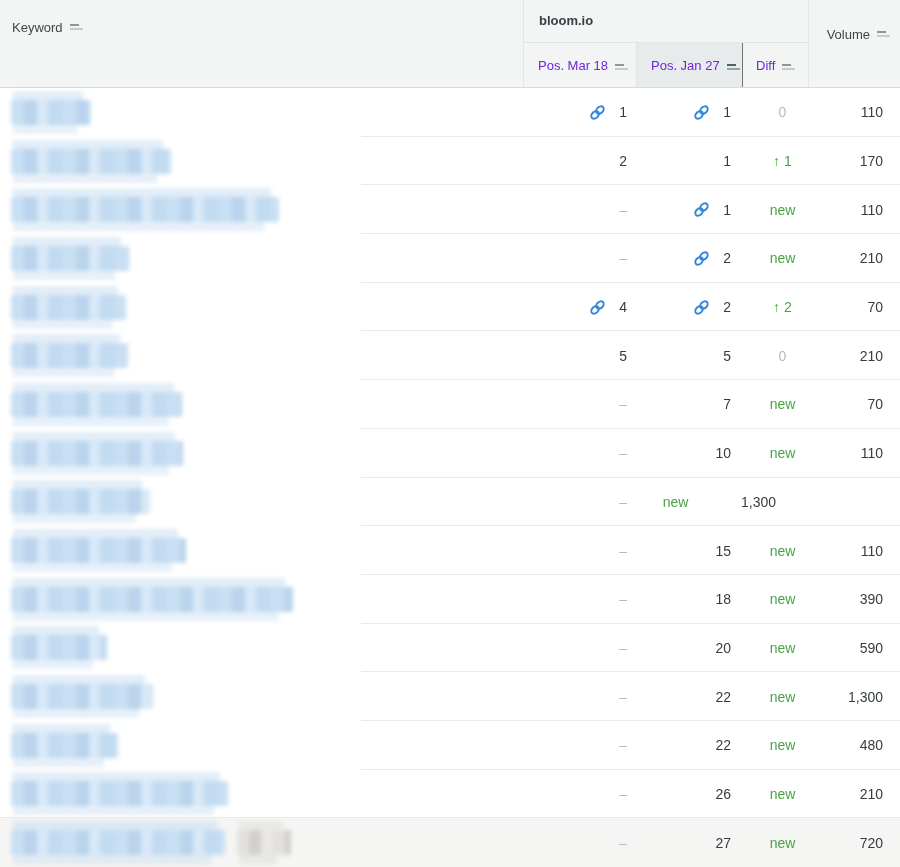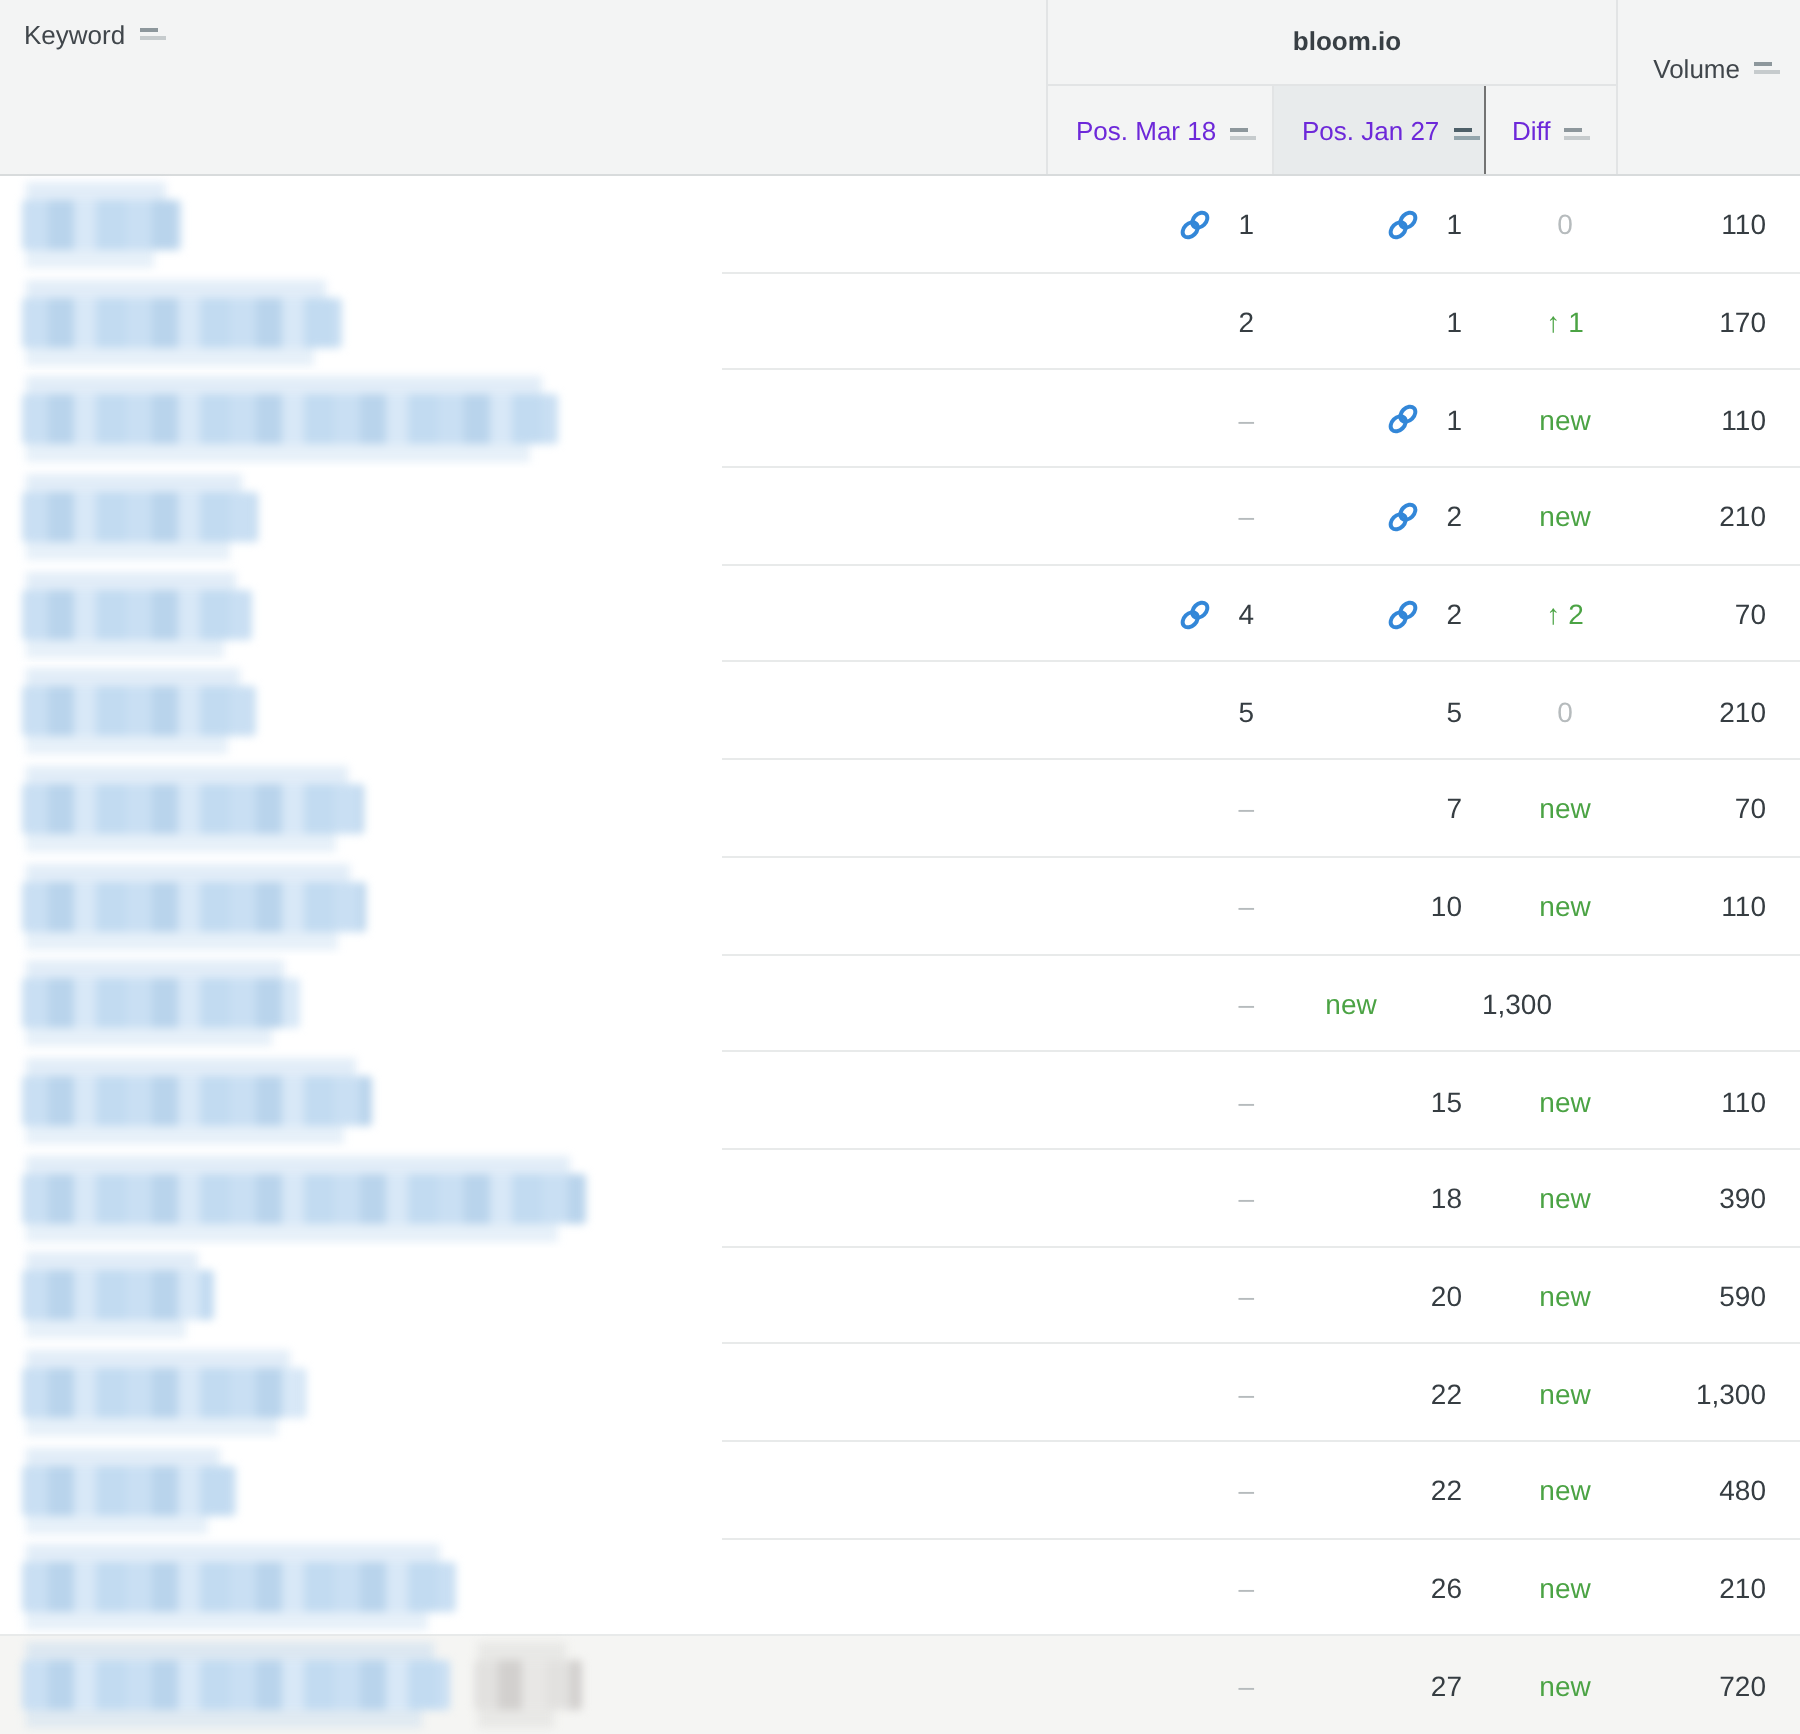--- a/index.html
+++ b/index.html
@@ -6,24 +6,24 @@
   html,body { background:#fff; }
   #app {
     position:relative; width:900px; height:867px; overflow:hidden;
     font-family:"Liberation Sans", sans-serif;
     color:#363d42; background:#fff;
   }
 
   
   .thead { display:flex; height:88px; background:#f3f4f4; border-bottom:1px solid #d8dbdc; }
   .th-keyword {
-    width:523px; padding:10px 12px; font-size:13px; color:#40464b;
+    width:523px; padding:20px 12px; font-size:13px; color:#40464b;
     display:flex; align-items:flex-start; cursor:pointer;
   }
-  .th-group { width:286px; border-left:1px solid #e2e4e5; border-right:1px solid #e2e4e5; display:flex; flex-direction:column;text-align:center; }
+  .th-group { width:286px; border-left:1px solid #e2e4e5; border-right:1px solid #e2e4e5; display:flex; flex-direction:column; }
   .group-name { height:43px; padding:13px 0 0 15px; font-size:13px; font-weight:bold; color:#383f44; border-bottom:1px solid #e2e4e5; }
   .subcols { display:flex; flex:1; }
   .subcol { font-size:13px; color:#6d28d9; display:flex; align-items:center; padding-left:14px; cursor:pointer; }
   .subcol.mar { width:112px; }
   .subcol.jan { width:107px; background:var(--highlight); border-left:1px solid #e2e4e5; border-right:1px solid #737373; }
   .subcol.diff { width:65px; padding-left:13px; }
   .th-volume {
     width:91px; padding:14px 10px 0 0; font-size:13px; color:#40464b;
     display:flex; justify-content:flex-end; align-items:flex-start; cursor:pointer;margin-top:13px;
   }

